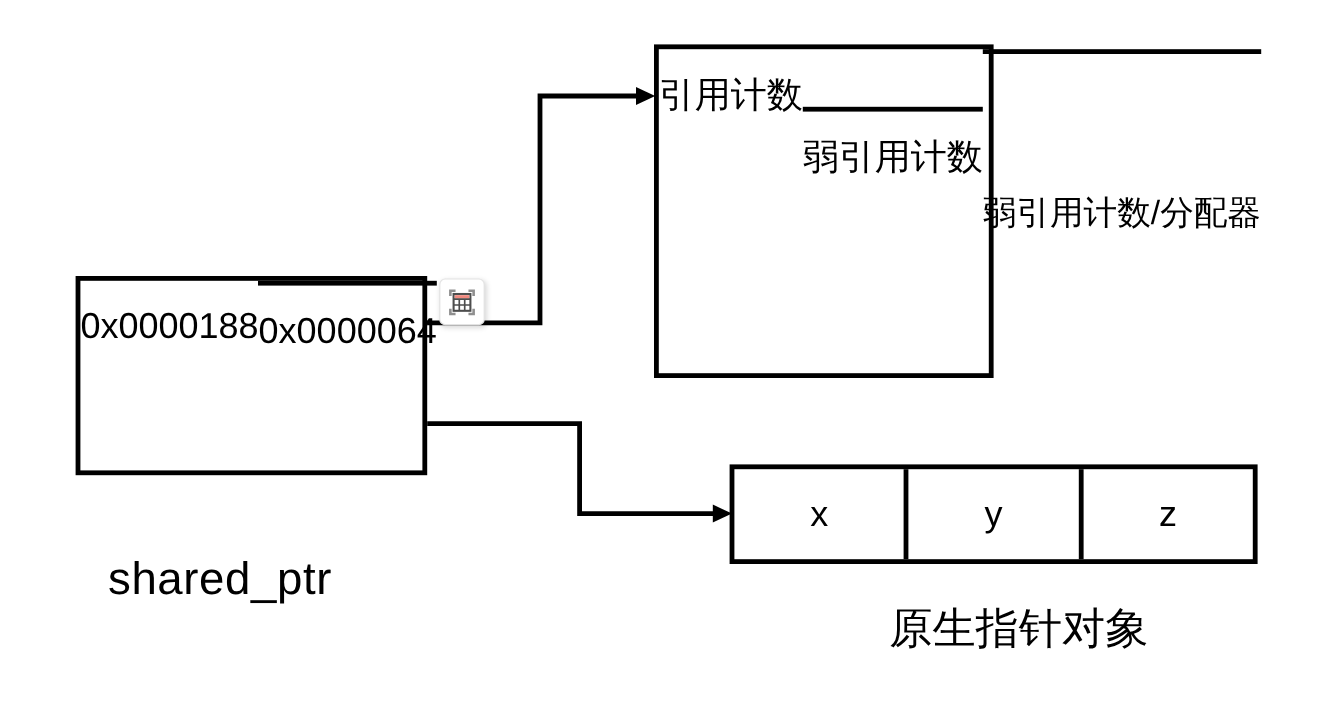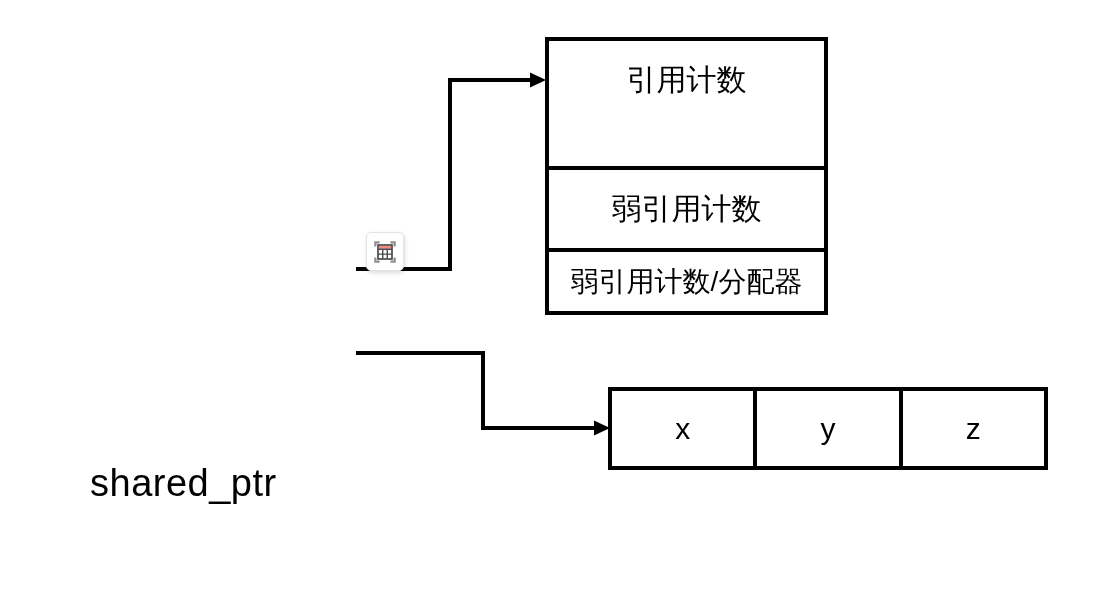--- a/index.html
+++ b/index.html
@@ -12,21 +12,21 @@
     color: #000000;
     overflow: hidden;
   }
   .box {
     position: absolute;
     border: 4px solid #000000;
     box-sizing: border-box;
     background: #ffffff;
     display: flex;
   }
-  .vstack { flex-direction: column; }
+  .vstack { flex-direction: row; }
   .hstack { flex-direction: row; }
   .cell {
     display: flex;
     align-items: center;
     justify-content: center;
     font-size: 30px;
     line-height: 1;
     white-space: nowrap;
   }
   
@@ -87,20 +87,28 @@
       <polyline points="356,269 450,269 450,80 532,80" fill="none" stroke-width="4" stroke="#000000"></polyline>
       <polygon points="546,80 530,72.5 530,87.5" fill="#000000"></polygon>
     </g>
 
     <g>
       <polyline points="356,353 483,353 483,428 596,428" fill="none" stroke-width="4" stroke="#000000"></polyline>
       <polygon points="610,428 594,420.5 594,435.5" fill="#000000"></polygon>
     </g>
   </svg>
 
+  <div class="box vstack sp-box">
+    <div class="cell">
+      <span>0x0000188</span>
+    </div>
+    <div class="cell">
+      <span>0x0000064</span>
+    </div>
+  </div>
 
   <div class="box vstack cb-box">
     <div class="cell cb-row1">
       <span>引用计数</span>
     </div>
     <div class="cell cb-row2">
       <span>弱引用计数</span>
     </div>
     <div class="cell cb-row3">
       <span>弱引用计数/分配器</span>
@@ -124,14 +132,15 @@
 
       <path d="M4,8 L4,4 L8,4 M18,4 L22,4 L22,8 M4,18 L4,22 L8,22 M18,22 L22,22 L22,18" fill="none" stroke-width="2" stroke="#8f8f8f"></path>
 
       <rect x="6.5" y="6.5" width="13" height="13" fill="#ffffff" stroke-width="1.6" stroke="#4d4d4d"></rect>
       <rect x="7.4" y="7.4" width="11.2" height="2.6" fill="#f0897f"></rect>
       <path d="M6.5,10.4 L19.5,10.4 M6.5,15 L19.5,15 M10.9,10.4 L10.9,19.5 M15.1,10.4 L15.1,19.5" fill="none" stroke-width="1.3" stroke="#4d4d4d"></path>
     </svg>
   </button>
 
   <div class="free-label sp-label">shared_ptr</div>
+  <div class="free-label obj-label">原生指针对象</div>
 
 </div>
 
 </body></html>

